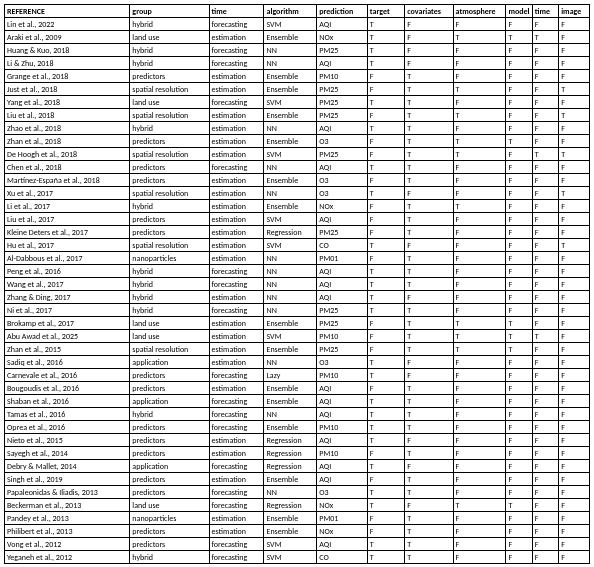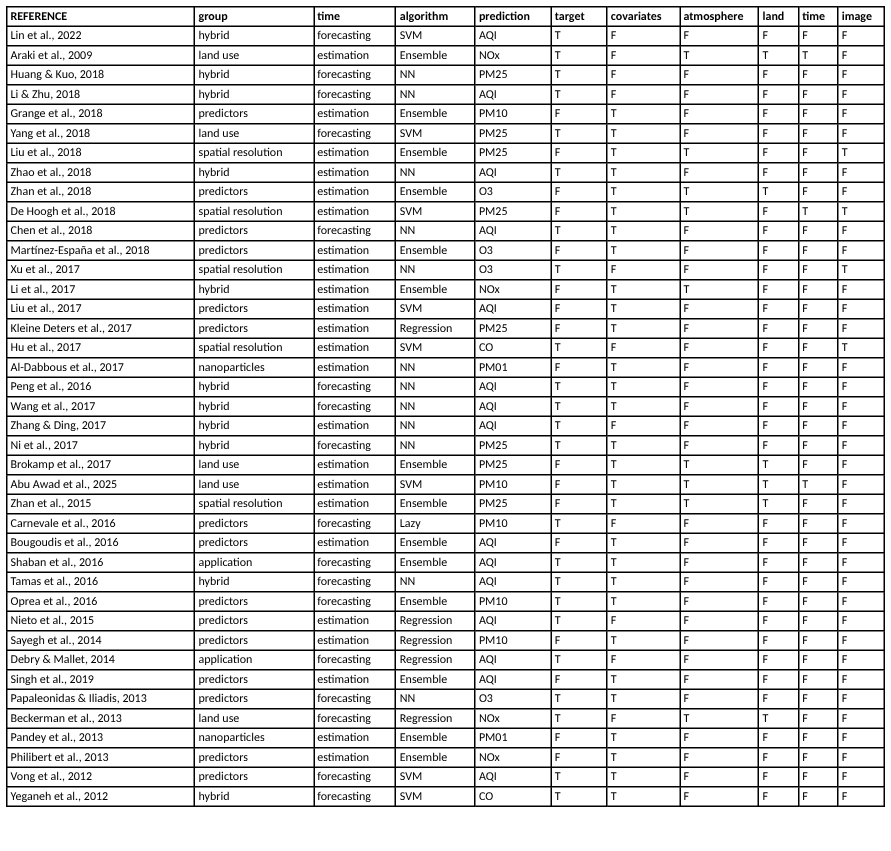--- a/index.html
+++ b/index.html
@@ -60,21 +60,21 @@
   <thead>
     <tr id="hdr">
         <th>REFERENCE</th>
         <th>group</th>
         <th>time</th>
         <th>algorithm</th>
         <th>prediction</th>
         <th>target</th>
         <th>covariates</th>
         <th>atmosphere</th>
-        <th>land</th>
+        <th>model</th>
         <th>time</th>
         <th>image</th>
       </tr>
   </thead>
   <tbody id="tbody">
       <tr>
         <td>Lin et al., 2022</td>
         <td>hybrid</td>
         <td>forecasting</td>
         <td>SVM</td>
@@ -132,20 +132,33 @@
         <td>Ensemble</td>
         <td>PM10</td>
         <td>F</td>
         <td>T</td>
         <td>F</td>
         <td>F</td>
         <td>F</td>
         <td>F</td>
       </tr>
       <tr>
+        <td>Just et al., 2018</td>
+        <td>spatial resolution</td>
+        <td>estimation</td>
+        <td>Ensemble</td>
+        <td>PM25</td>
+        <td>F</td>
+        <td>T</td>
+        <td>T</td>
+        <td>F</td>
+        <td>F</td>
+        <td>T</td>
+      </tr>
+      <tr>
         <td>Yang et al., 2018</td>
         <td>land use</td>
         <td>forecasting</td>
         <td>SVM</td>
         <td>PM25</td>
         <td>T</td>
         <td>T</td>
         <td>F</td>
         <td>F</td>
         <td>F</td>
@@ -388,20 +401,33 @@
       <tr>
         <td>Zhan et al., 2015</td>
         <td>spatial resolution</td>
         <td>estimation</td>
         <td>Ensemble</td>
         <td>PM25</td>
         <td>F</td>
         <td>T</td>
         <td>T</td>
         <td>T</td>
+        <td>F</td>
+        <td>F</td>
+      </tr>
+      <tr>
+        <td>Sadiq et al., 2016</td>
+        <td>application</td>
+        <td>estimation</td>
+        <td>NN</td>
+        <td>O3</td>
+        <td>T</td>
+        <td>F</td>
+        <td>F</td>
+        <td>F</td>
         <td>F</td>
         <td>F</td>
       </tr>
       <tr>
         <td>Carnevale et al., 2016</td>
         <td>predictors</td>
         <td>forecasting</td>
         <td>Lazy</td>
         <td>PM10</td>
         <td>T</td>

